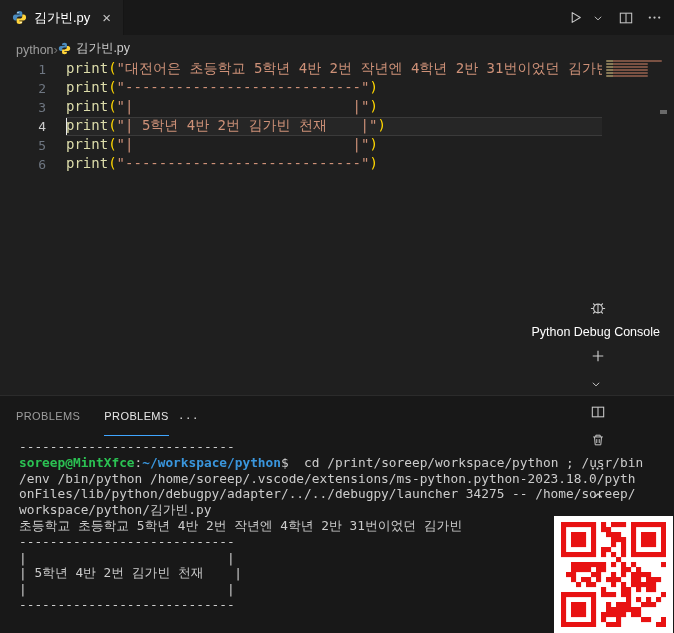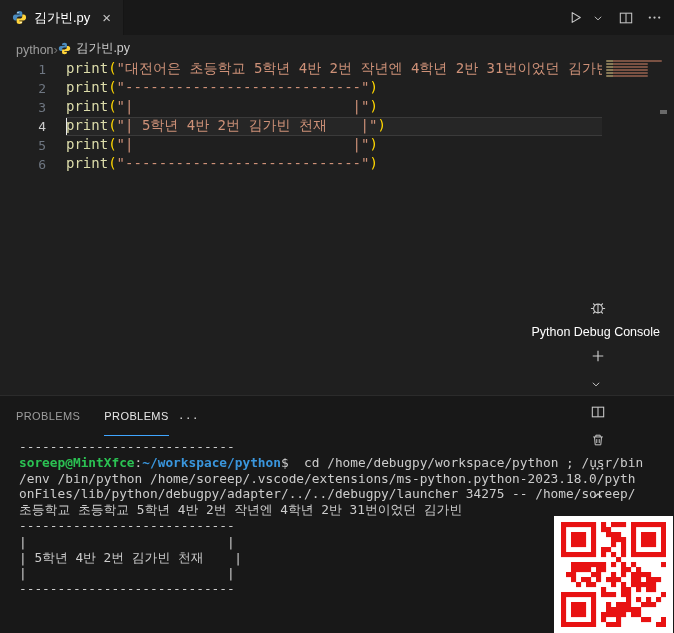--- a/index.html
+++ b/index.html
@@ -207,23 +207,24 @@
       </span>
       <span class="picon">
         <svg width="13" height="13" viewBox="0 0 16 16">
             <path d="M3 3l10 10M13 3L3 13" stroke="#cccccc" stroke-width="1.3"></path>
           </svg>
       </span>
     </div>
   </div>
   <div class="terminal" id="terminal-rows">
       <div class="trow"><span>----------------------------</span></div>
-      <div class="trow"><span class="c-green">soreep@MintXfce</span><span>:</span><span class="c-blue">~/workspace/python</span><span>$  cd /home/debugpy/workspace/python ; /usr/bin</span></div>
+      <div class="trow"><span class="c-green">soreep@MintXfce</span><span>:</span><span class="c-blue">~/workspace/python</span><span>$  cd /print/soreep/workspace/python ; /usr/bin</span></div>
       <div class="trow"><span>/env /bin/python /home/soreep/.vscode/extensions/ms-python.python-2023.18.0/pyth</span></div>
       <div class="trow"><span>onFiles/lib/python/debugpy/adapter/../../debugpy/launcher 34275 -- /home/soreep/</span></div>
+      <div class="trow"><span>workspace/python/김가빈.py</span></div>
       <div class="trow"><span>초등학교 초등학교 5학년 4반 2번 작년엔 4학년 2반 31번이었던 김가빈</span></div>
       <div class="trow"><span>----------------------------</span></div>
       <div class="trow"><span>|                          |</span></div>
       <div class="trow"><span>| 5학년 4반 2번 김가빈 천재    |</span></div>
       <div class="trow"><span>|                          |</span></div>
       <div class="trow"><span>----------------------------</span></div>
     </div>
 </div>
 
 <div class="qr-box">

